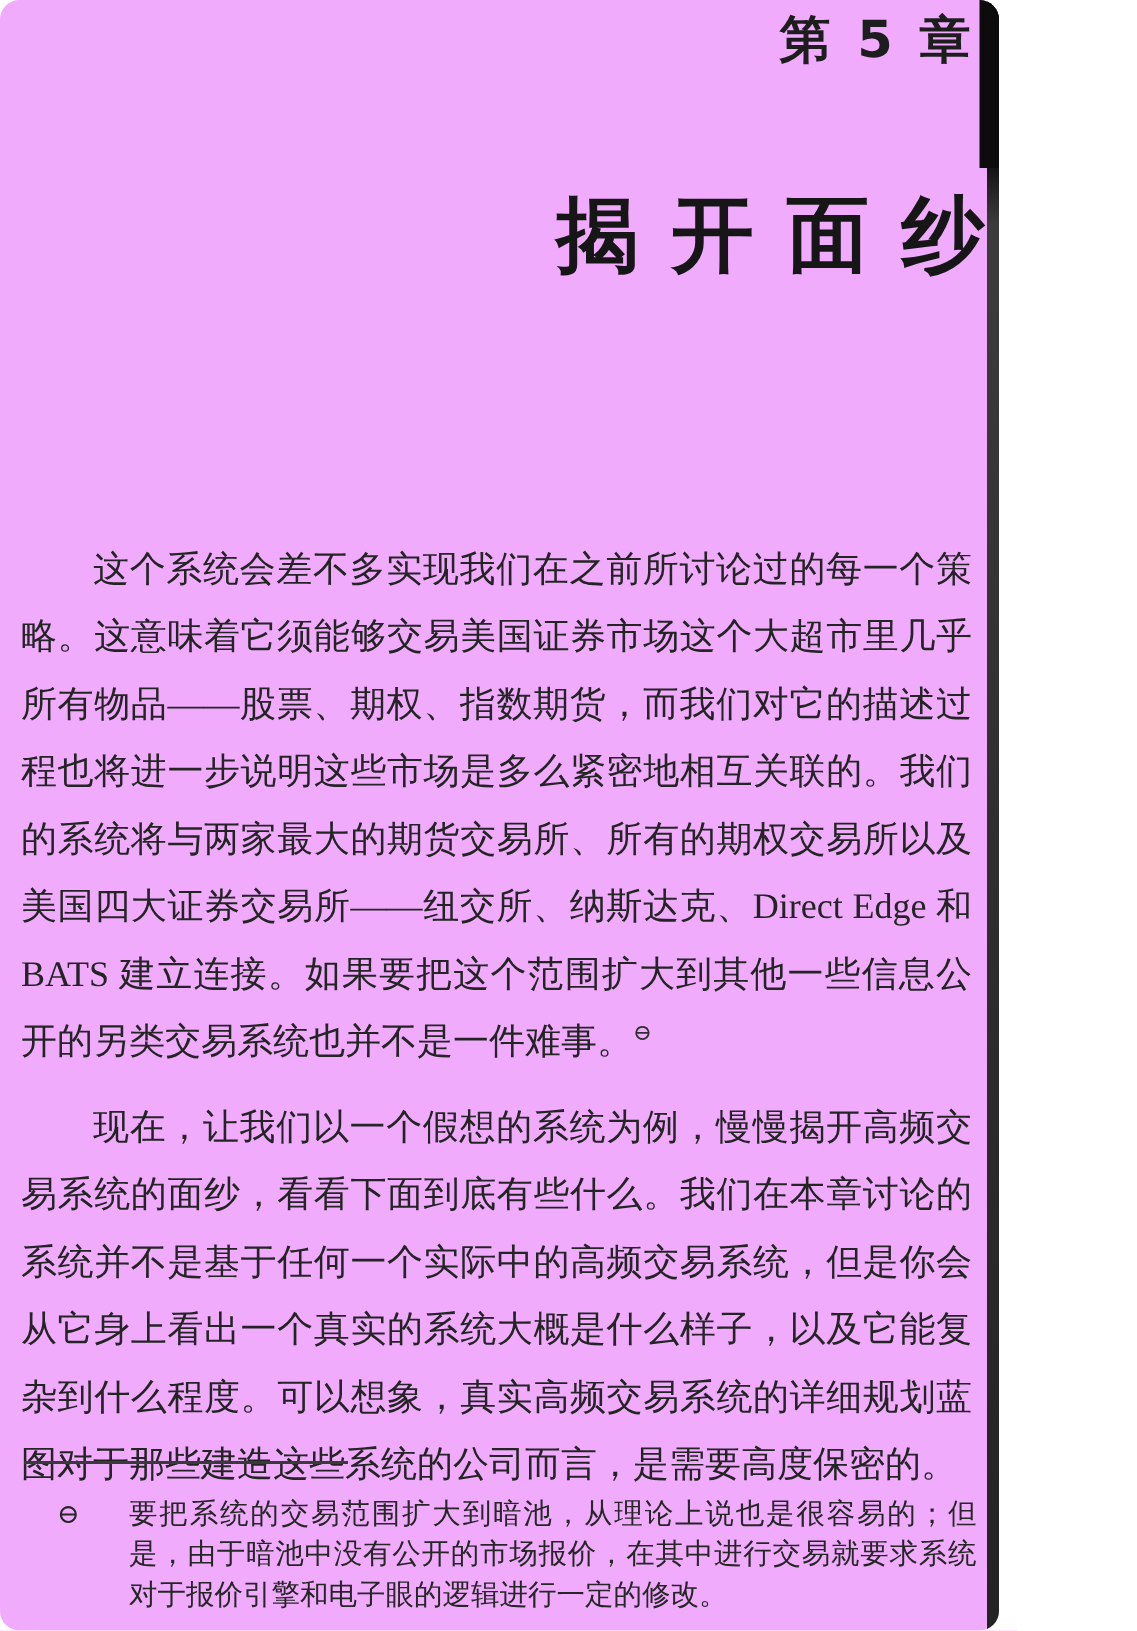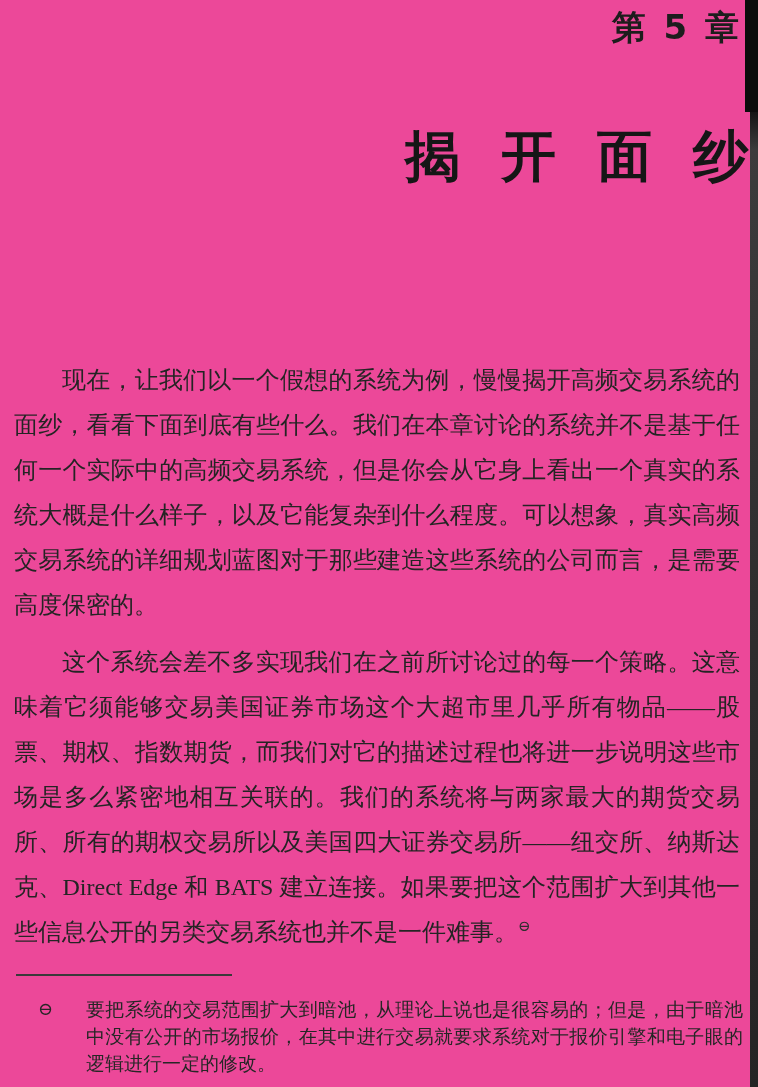--- a/index.html
+++ b/index.html
@@ -2,26 +2,27 @@
 <html><head>
 <meta charset="utf-8">
 <style>
   html, body {
     margin: 0;
     padding: 0;
     background: #ffffff;
   }
   .page {
     position: relative;
-    width: 758px;
+    width: 666px;
     height: 1087px;
-    background: #ec4899;
+    background: #f0abfc;
     color: #232323;
     font-family: "Liberation Serif", "DejaVu Serif", serif;
     overflow: hidden;
+    border-radius: 13px;
   }
 
   
   .header {
     position: absolute;
     top: 6px;
     right: 16px;
     text-align: right;
   }
   .chapter-number {
@@ -46,21 +47,21 @@
   .chapter-title {
     position: absolute;
     top: 120px;
     right: 6px;
     margin: 0;
     font-size: 55px;
     font-weight: 700;
     letter-spacing: 4px;
     color: #161616;
     white-space: pre;
-    font-family: Liberation Mono, monospace;
+    font-family: Liberation Serif, serif;
   }
 
   
   .body-text {
     position: absolute;
     top: 358px;
     left: 14px;
     right: 18px;
     font-size: 24px;
     line-height: 45px;
@@ -140,22 +141,22 @@
 
 <div class="page">
 
   <header class="header">
     <div class="chapter-number">第 5 章</div>
   </header>
 
   <h1 class="chapter-title">揭 开 面 纱</h1>
 
   <main class="body-text">
+    <p><span>这个系统会差不多实现我们在之前所讨论过的每一个策略。这意味着它须能够交易美国证券市场这个大超市里几乎所有物品——股票、期权、指数期货，而我们对它的描述过程也将进一步说明这些市场是多么紧密地相互关联的。我们的系统将与两家最大的期货交易所、所有的期权交易所以及美国四大证券交易所——纽交所、纳斯达克、Direct Edge 和 BATS 建立连接。如果要把这个范围扩大到其他一些信息公开的另类交易系统也并不是一件难事。</span><sup class="fn-ref">⊖</sup></p>
     <p>现在，让我们以一个假想的系统为例，慢慢揭开高频交易系统的面纱，看看下面到底有些什么。我们在本章讨论的系统并不是基于任何一个实际中的高频交易系统，但是你会从它身上看出一个真实的系统大概是什么样子，以及它能复杂到什么程度。可以想象，真实高频交易系统的详细规划蓝图对于那些建造这些系统的公司而言，是需要高度保密的。</p>
-    <p><span>这个系统会差不多实现我们在之前所讨论过的每一个策略。这意味着它须能够交易美国证券市场这个大超市里几乎所有物品——股票、期权、指数期货，而我们对它的描述过程也将进一步说明这些市场是多么紧密地相互关联的。我们的系统将与两家最大的期货交易所、所有的期权交易所以及美国四大证券交易所——纽交所、纳斯达克、Direct Edge 和 BATS 建立连接。如果要把这个范围扩大到其他一些信息公开的另类交易系统也并不是一件难事。</span><sup class="fn-ref">⊖</sup></p>
   </main>
 
   <div class="fn-sep"></div>
 
   <div class="footnote">
     <span class="fn-marker">⊖</span>
     <span class="fn-text">要把系统的交易范围扩大到暗池，从理论上说也是很容易的；但是，由于暗池中没有公开的市场报价，在其中进行交易就要求系统对于报价引擎和电子眼的逻辑进行一定的修改。</span>
   </div>
 
   <div class="edge-strip"></div>

